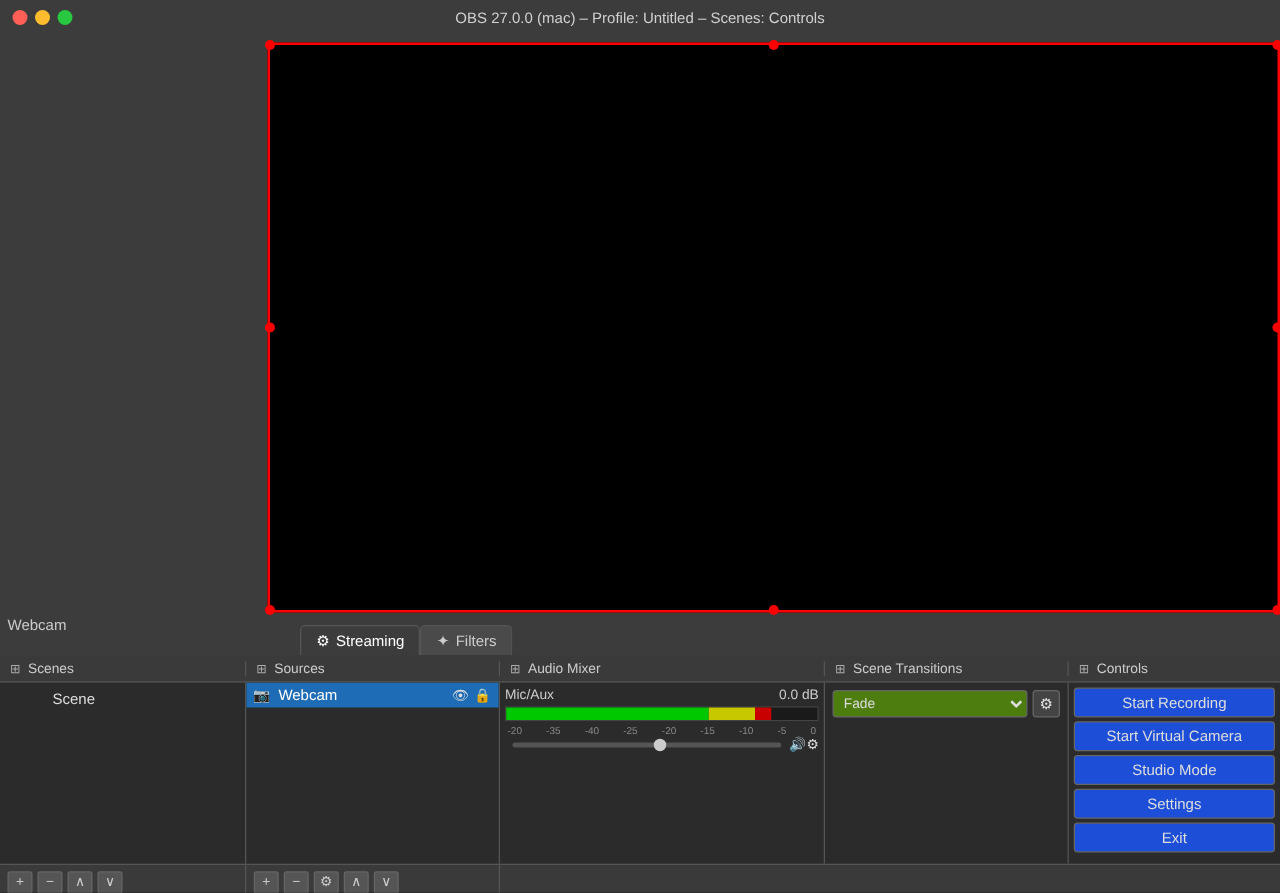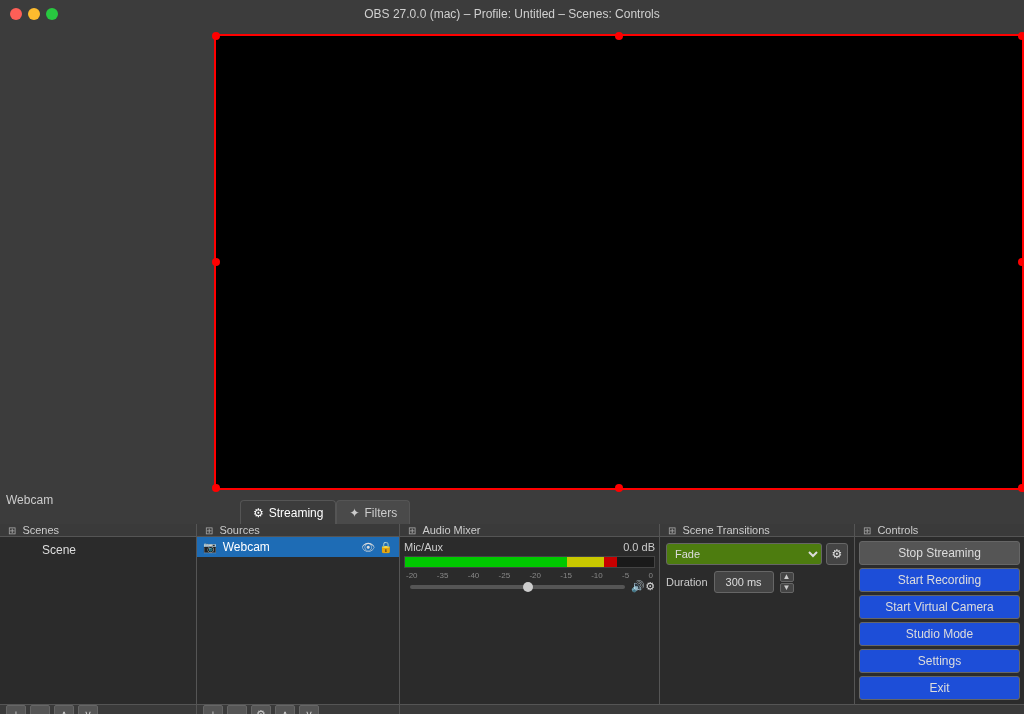--- a/index.html
+++ b/index.html
@@ -516,32 +516,23 @@
       </div>
     </div>
 
     <div id="transitions-panel">
       <div class="transitions-row">
         <select class="transitions-select">
           <option>Fade</option>
         </select>
         <div class="transitions-gear">⚙</div>
       </div>
-      <div class="duration-row">
-        <span>Duration</span>
-        <input class="duration-input" type="text" value="300 ms" style="">
-        <div class="duration-arrows">
-          <button class="duration-arrow">▲</button>
-          <button class="duration-arrow">▼</button>
-        </div>
-      </div>
     </div>
 
     <div id="controls-panel">
-      <button class="control-btn stop-streaming">Stop Streaming</button>
       <button class="control-btn">Start Recording</button>
       <button class="control-btn">Start Virtual Camera</button>
       <button class="control-btn">Studio Mode</button>
       <button class="control-btn">Settings</button>
       <button class="control-btn">Exit</button>
     </div>
 
   </div>
 
   <div id="toolbar-row">

